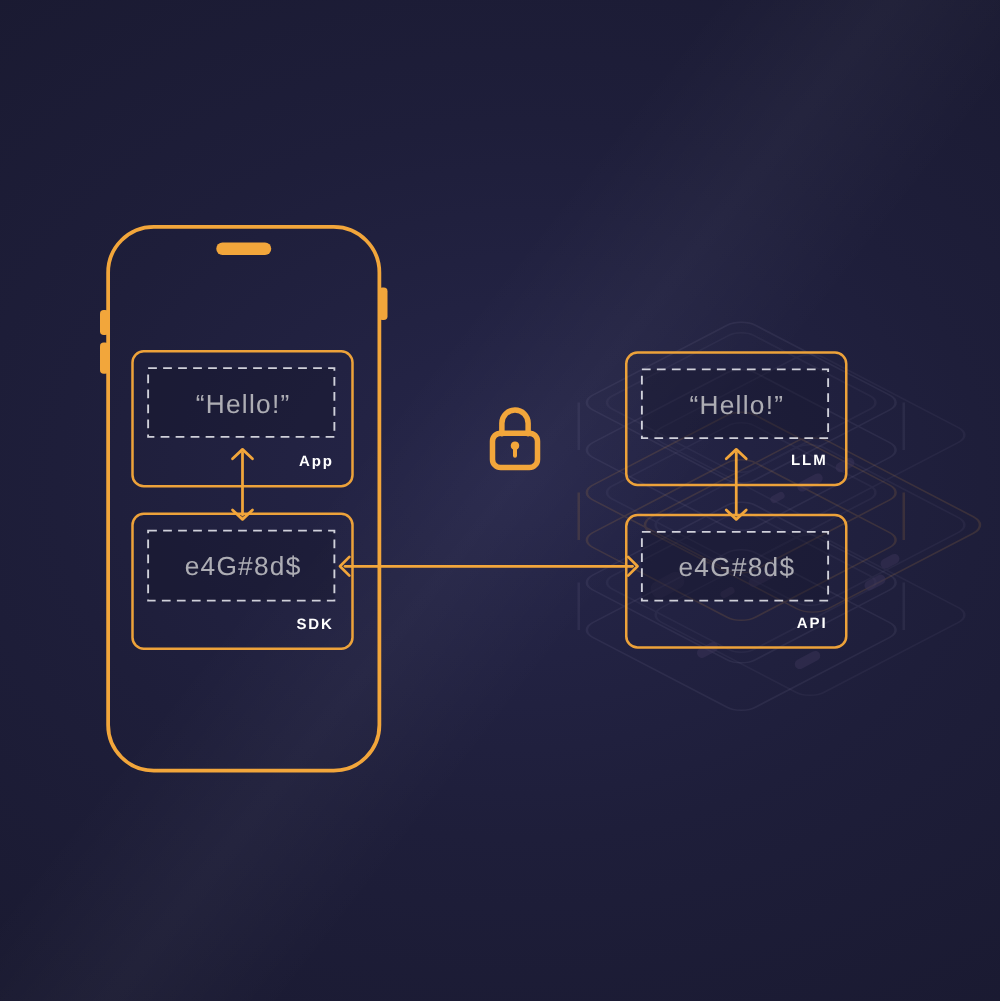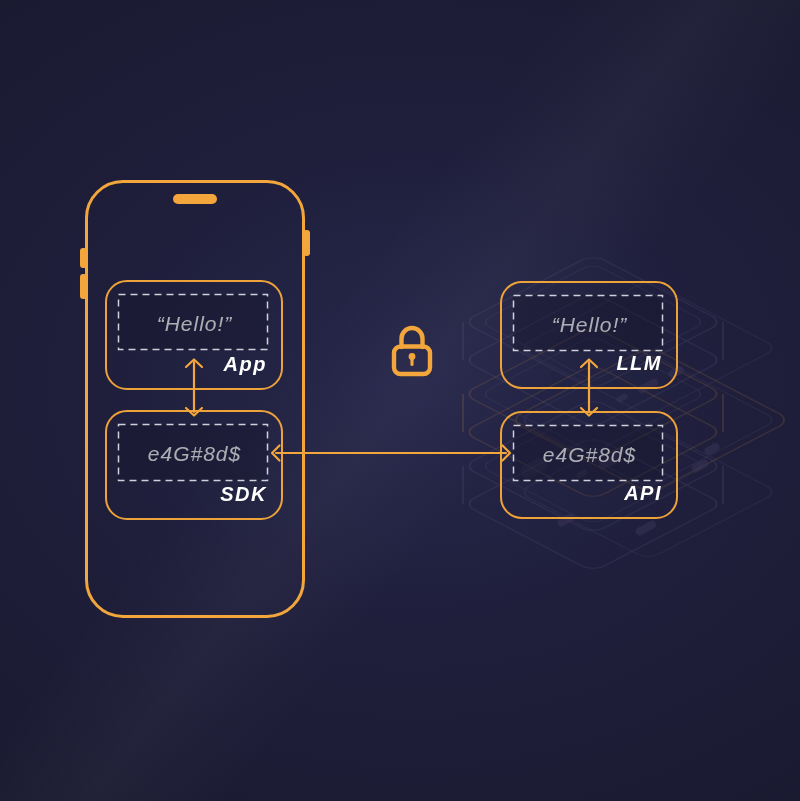--- a/index.html
+++ b/index.html
@@ -19,35 +19,35 @@
   }
   .notch{
     position:absolute;left:50%;top:11px;transform:translateX(-50%);
     width:44px;height:10px;border-radius:5px;background:#f2a63b;
   }
   .sbtn{position:absolute;background:#f2a63b;border-radius:3px;z-index:0;}
   #btnL1{left:80px;top:248px;width:7px;height:20px;}
   #btnL2{left:80px;top:274px;width:7px;height:25px;}
   #btnR{left:303px;top:230px;width:7px;height:26px;}
   .panel{
-    position:absolute;border:2px solid #eda23a;border-radius:22px;
-    box-sizing:border-box;z-index:1;font-style:italic;
+    position:absolute;border:2px solid #eda23a;border-radius:10px;
+    box-sizing:border-box;z-index:1;
   }
   #app{left:105px;top:280px;width:178px;height:110px;}
   #sdk{left:105px;top:410px;width:178px;height:110px;}
   #llm{left:500px;top:281px;width:178px;height:108px;}
   #api{left:500px;top:411px;width:178px;height:108px;}
   .msg{
     position:absolute;left:13px;top:14px;width:149px;height:55px;
     display:flex;align-items:center;justify-content:center;
     color:#ffffff;font-size:21px;font-weight:500;letter-spacing:1px;white-space:nowrap;
   }
   .plabel{
     position:absolute;right:14px;bottom:12px;color:#ffffff;
-    font-size:20px;font-weight:600;letter-spacing:1.5px;
+    font-size:12px;font-weight:600;letter-spacing:1.5px;
   }
   .overlay{position:absolute;left:0;top:0;z-index:2;pointer-events:none;}
 </style>
 </head>
 <body>
 
 <div class="canvas">
 
   <svg class="ghost" width="800" height="801" viewBox="0 0 800 801">
     <g fill="none" stroke-linejoin="round" stroke-width="2">

